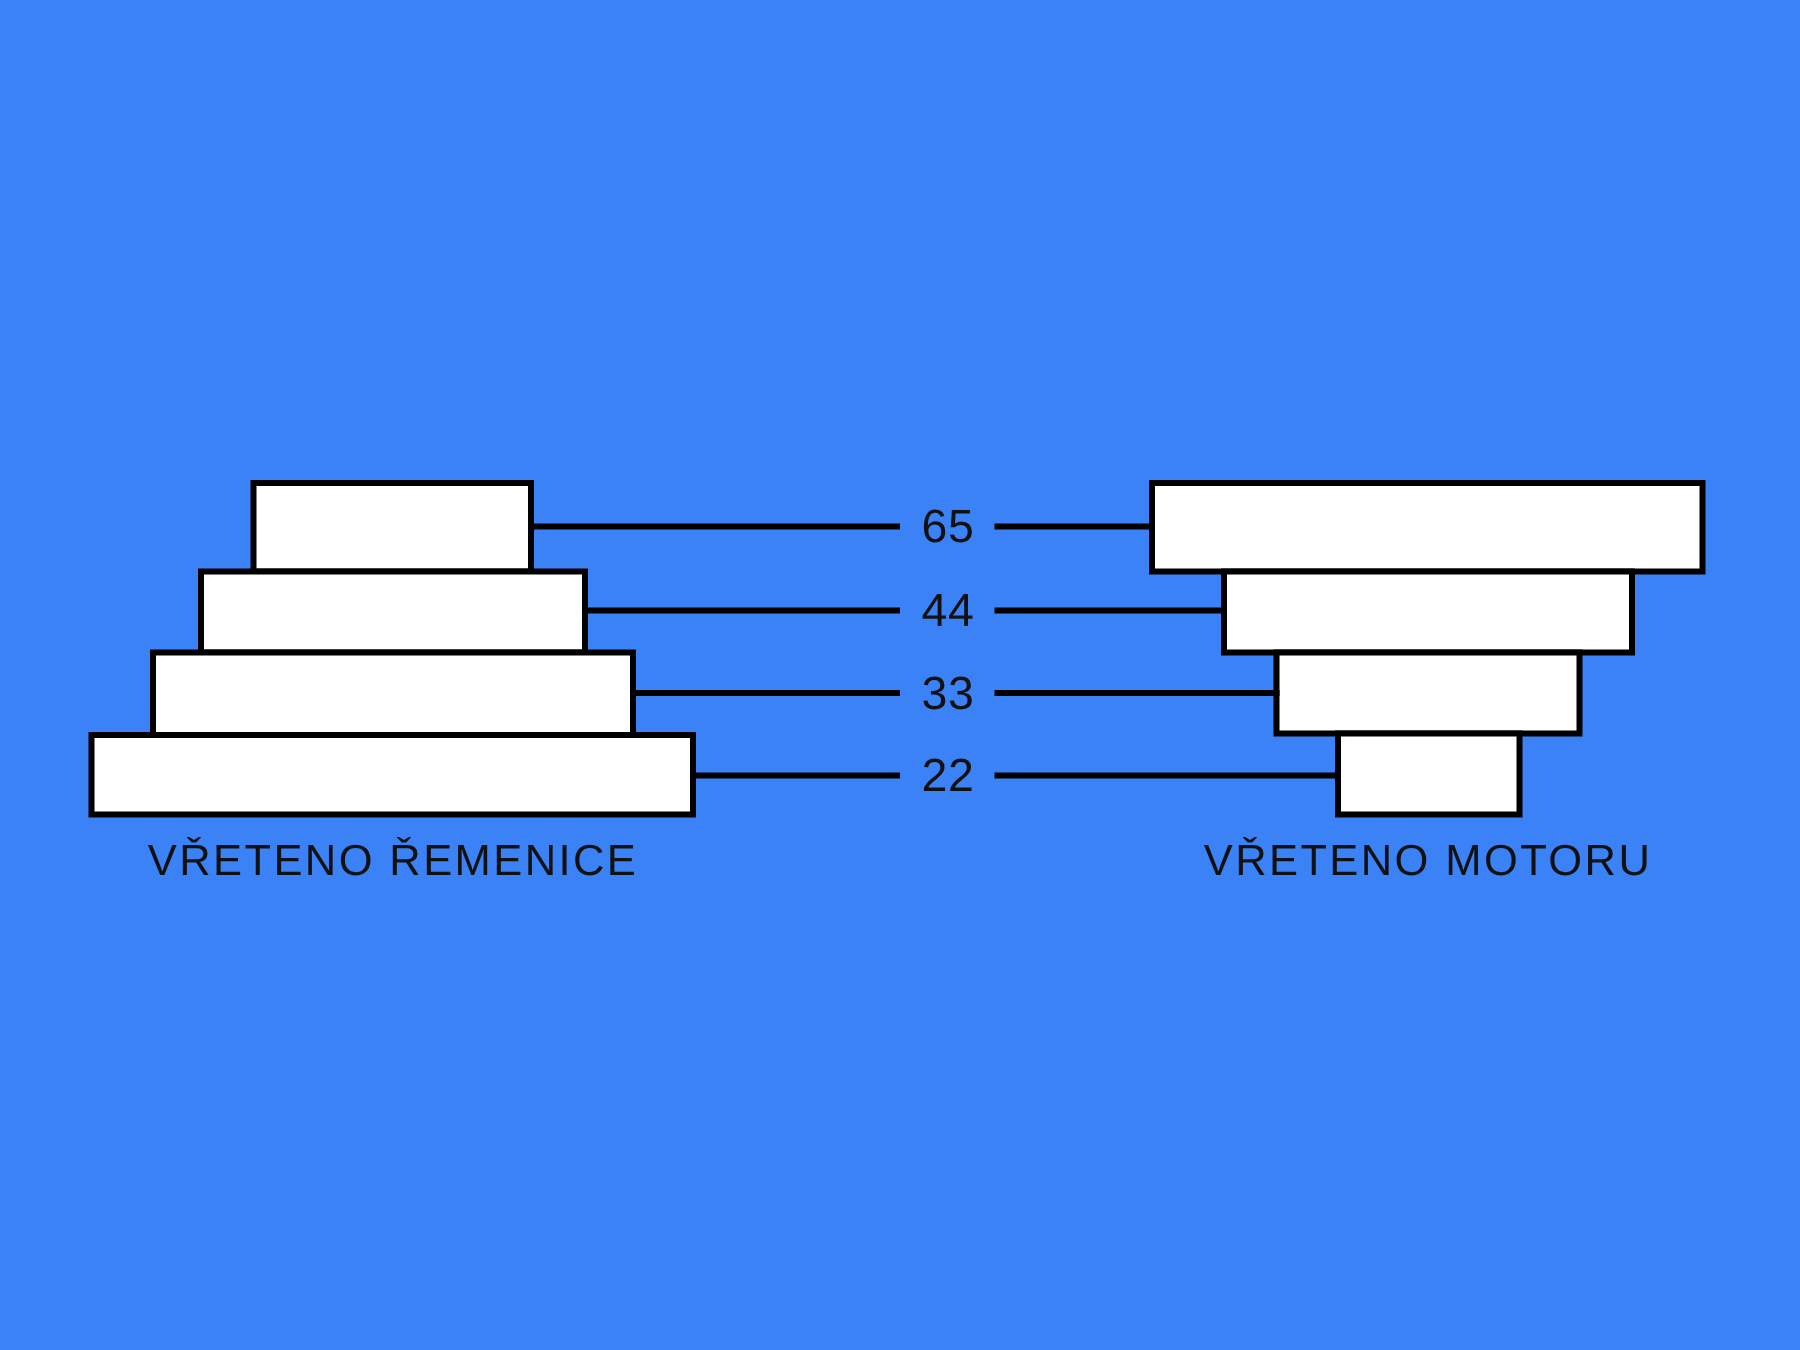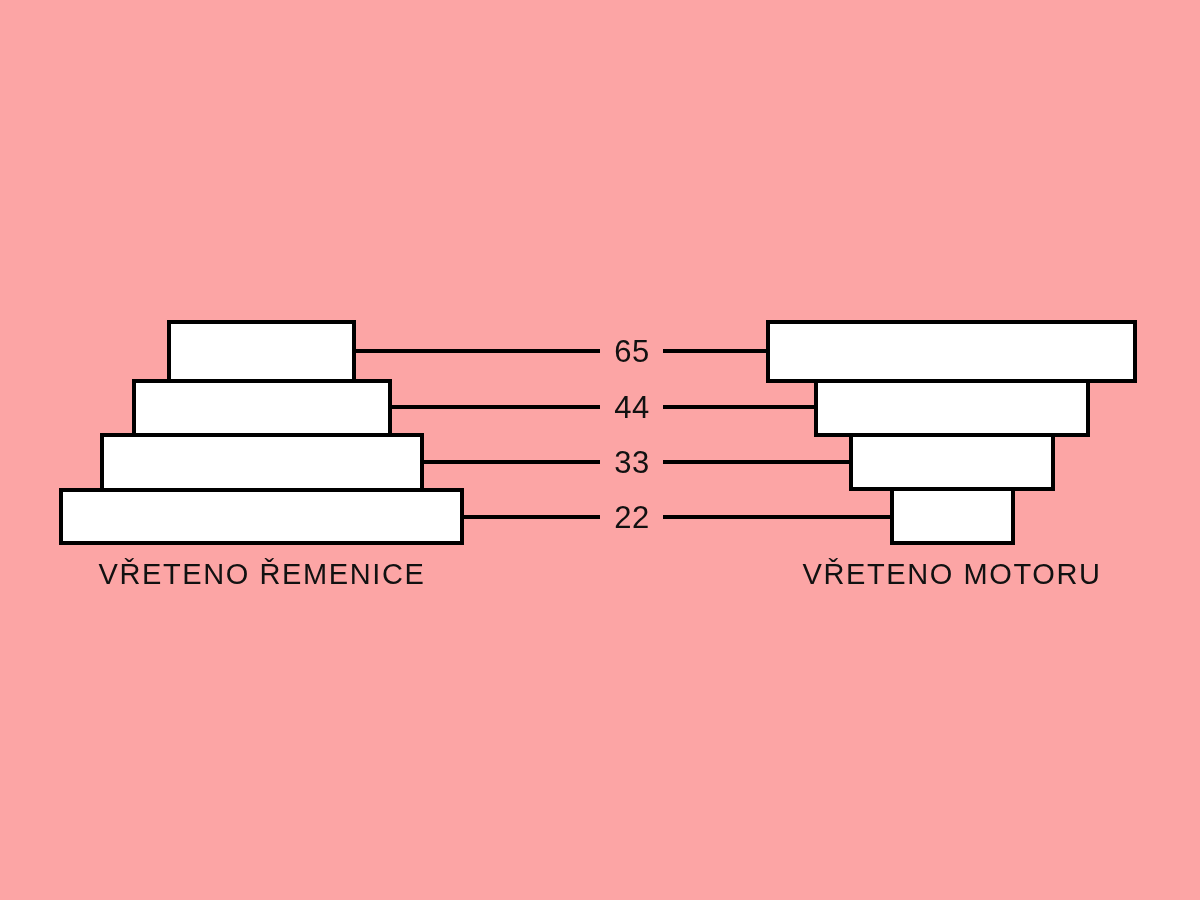--- a/index.html
+++ b/index.html
@@ -4,21 +4,21 @@
 <style>
   html, body {
     margin: 0;
     padding: 0;
     background: #ffffff;
   }
   #diagram-root {
     position: relative;
     width: 1200px;
     height: 900px;
-    background: #fca5a5;
+    background: #3b82f6;
     font-family: "Liberation Sans", "DejaVu Sans", sans-serif;
     overflow: hidden;
   }
   #diagram-svg {
     position: absolute;
     top: 0;
     left: 0;
     width: 1200px;
     height: 900px;
     display: block;

